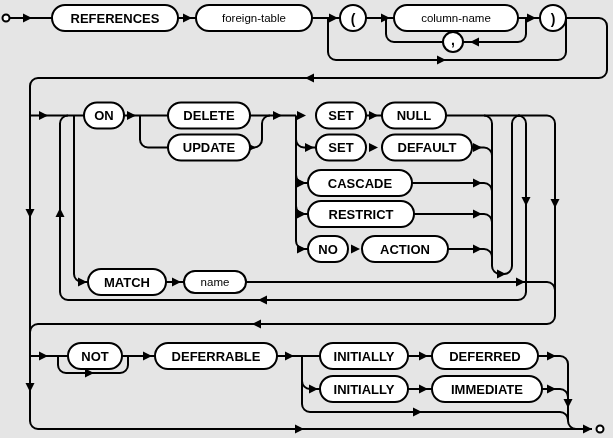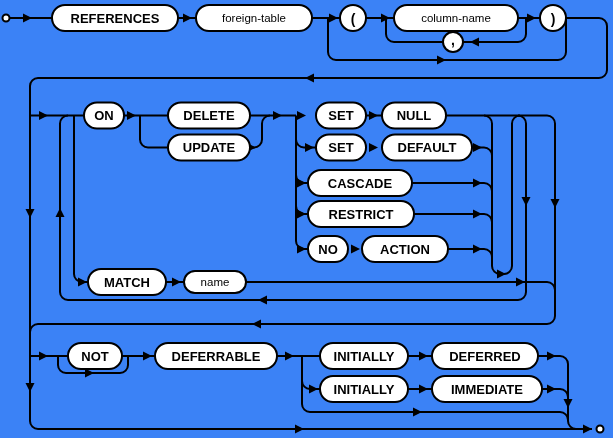--- a/index.html
+++ b/index.html
@@ -1,16 +1,16 @@
 <!DOCTYPE html>
 <html><head>
 <meta charset="utf-8">
 <style>
   html,body{margin:0;padding:0;background:#ffffff;}
-  #stage{position:relative;width:613px;height:438px;background:#3b82f6;overflow:hidden;
+  #stage{position:relative;width:613px;height:438px;background:#e5e5e5;overflow:hidden;
          font-family:"Liberation Sans",sans-serif;}
   .rail{fill:none;stroke:#000;stroke-width:2;}
   .shape{fill:#fff;stroke:#000;stroke-width:2;}
   .ah{fill:#000;stroke:none;}
   text{text-anchor:middle;dominant-baseline:central;fill:#000;}
   .kw{font:700 13px "Liberation Sans",sans-serif;}
   .pc{font:700 14px "Liberation Sans",sans-serif;}
   .nt{font:400 11.5px "Liberation Sans",sans-serif;}
 </style>
 </head>

